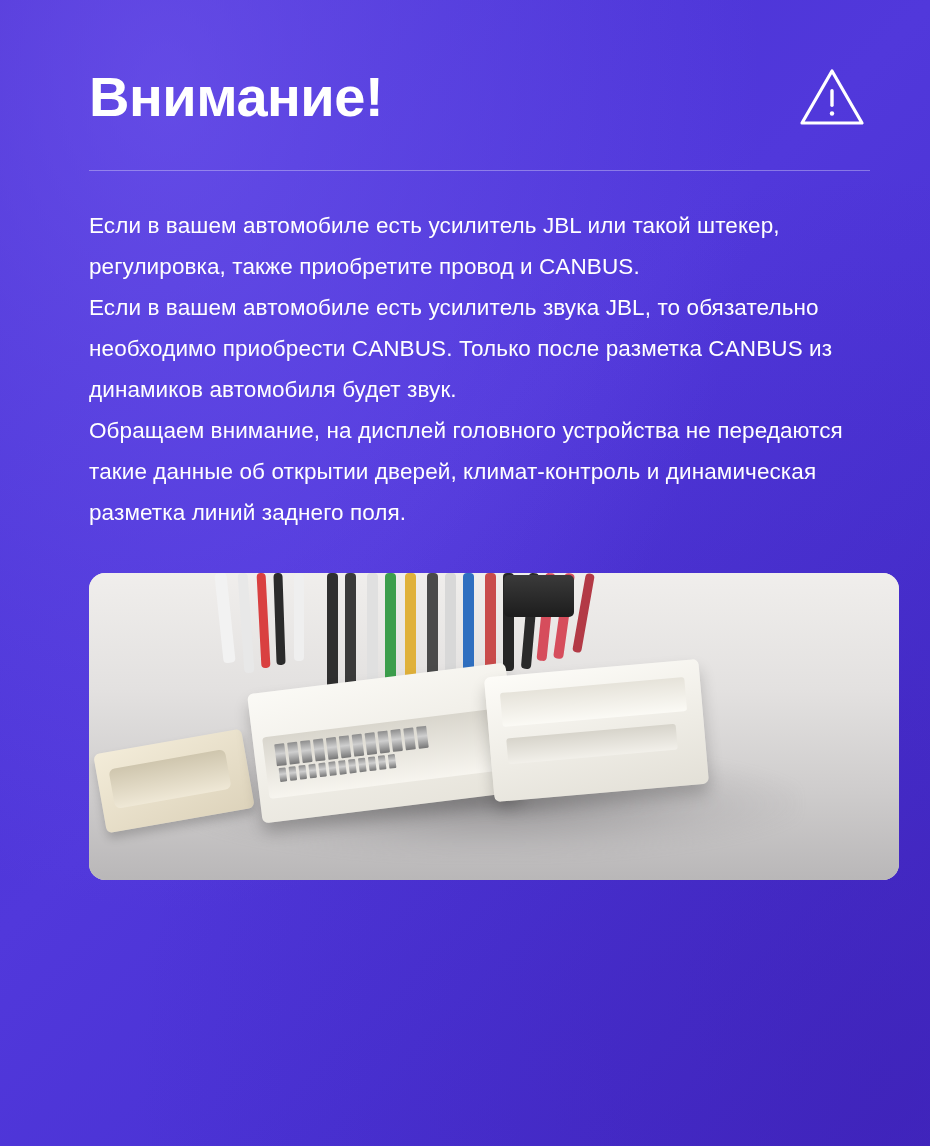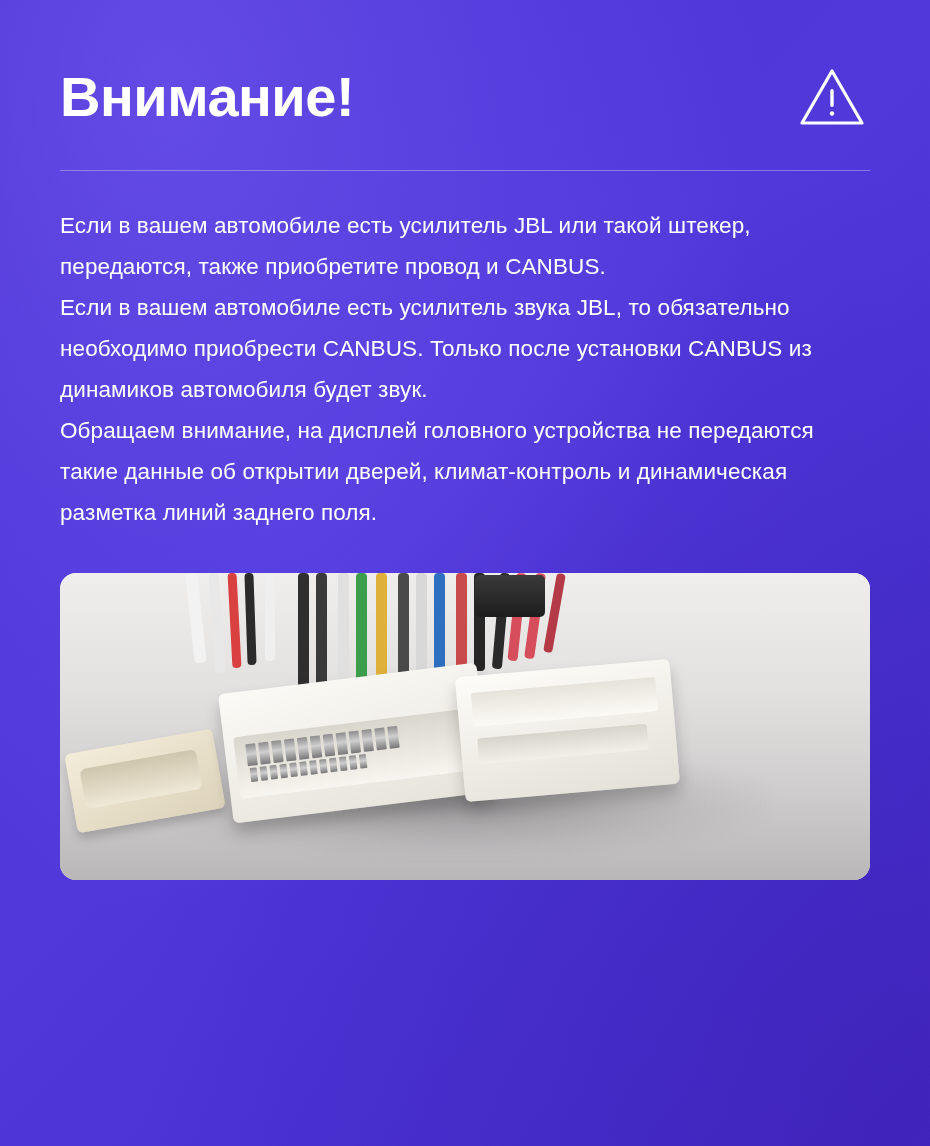--- a/index.html
+++ b/index.html
@@ -12,20 +12,21 @@
     background: #ffffff;
     font-family: "Liberation Sans", sans-serif;
     overflow: hidden;
   }
   .page {
     position: relative;
     width: 930px;
     height: 1146px;
     background: linear-gradient(135deg, #4a2fd0 0%, #4b34d6 22%, #5138db 45%, #4a32d4 70%, #4528c8 100%);
     box-sizing: border-box;
+    padding-left: 29px;
   }
   .page::before {
     content: "";
     position: absolute;
     inset: 0;
     background: radial-gradient(ellipse at 18% 8%, rgba(120,95,245,0.55) 0%, rgba(74,47,208,0) 55%),
                 radial-gradient(ellipse at 95% 95%, rgba(56,30,170,0.45) 0%, rgba(74,47,208,0) 60%);
     pointer-events: none;
   }
   .content {
@@ -125,22 +126,22 @@
       <svg class="warn-icon" viewBox="0 0 68 68">
         <path d="M34 8 L64 60 L4 60 Z" fill="none" stroke="#ffffff" stroke-width="3.2" stroke-linejoin="round"></path>
         <rect x="32.3" y="26" width="3.4" height="18" rx="1.7" fill="#ffffff"></rect>
         <circle cx="34" cy="50.5" r="2.2" fill="#ffffff"></circle>
       </svg>
     </div>
 
     <div class="divider"></div>
 
     <div class="paragraphs">
-      <p class="para">Если в вашем автомобиле есть усилитель JBL или такой штекер, передаются, также приобретите провод и CANBUS.</p>
-      <p class="para">Если в вашем автомобиле есть усилитель звука JBL, то обязательно необходимо приобрести CANBUS. Только после установки CANBUS из динамиков автомобиля будет звук.</p>
+      <p class="para">Если в вашем автомобиле есть усилитель JBL или такой штекер, регулировка, также приобретите провод и CANBUS.</p>
+      <p class="para">Если в вашем автомобиле есть усилитель звука JBL, то обязательно необходимо приобрести CANBUS. Только после разметка CANBUS из динамиков автомобиля будет звук.</p>
       <p class="para">Обращаем внимание, на дисплей головного устройства не передаются такие данные об открытии дверей, климат-контроль и динамическая разметка линий заднего поля.</p>
     </div>
 
     <div class="photo-wrap">
       <div class="photo">
         <div class="shadow-blob"></div>
 
         <div class="wire" style="left:130px;top:0;width:12px;height:90px;background:#f2f2f2;transform:rotate(-6deg);"></div>
         <div class="wire" style="left:152px;top:0;width:10px;height:100px;background:#e8e8e8;transform:rotate(-4deg);"></div>
         <div class="wire" style="left:170px;top:0;width:9px;height:95px;background:#d94040;transform:rotate(-3deg);"></div>

